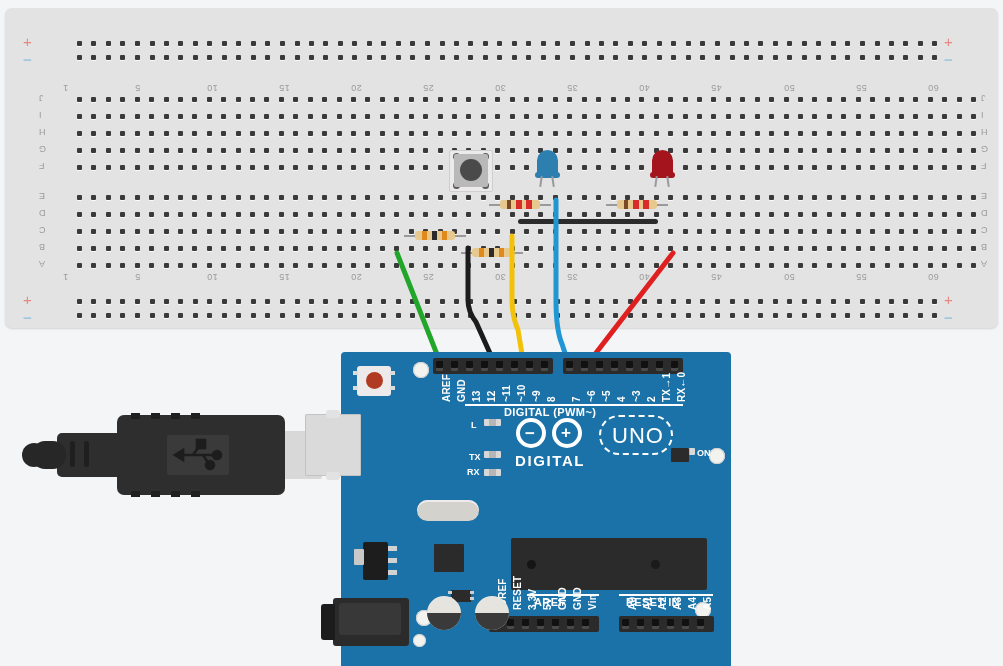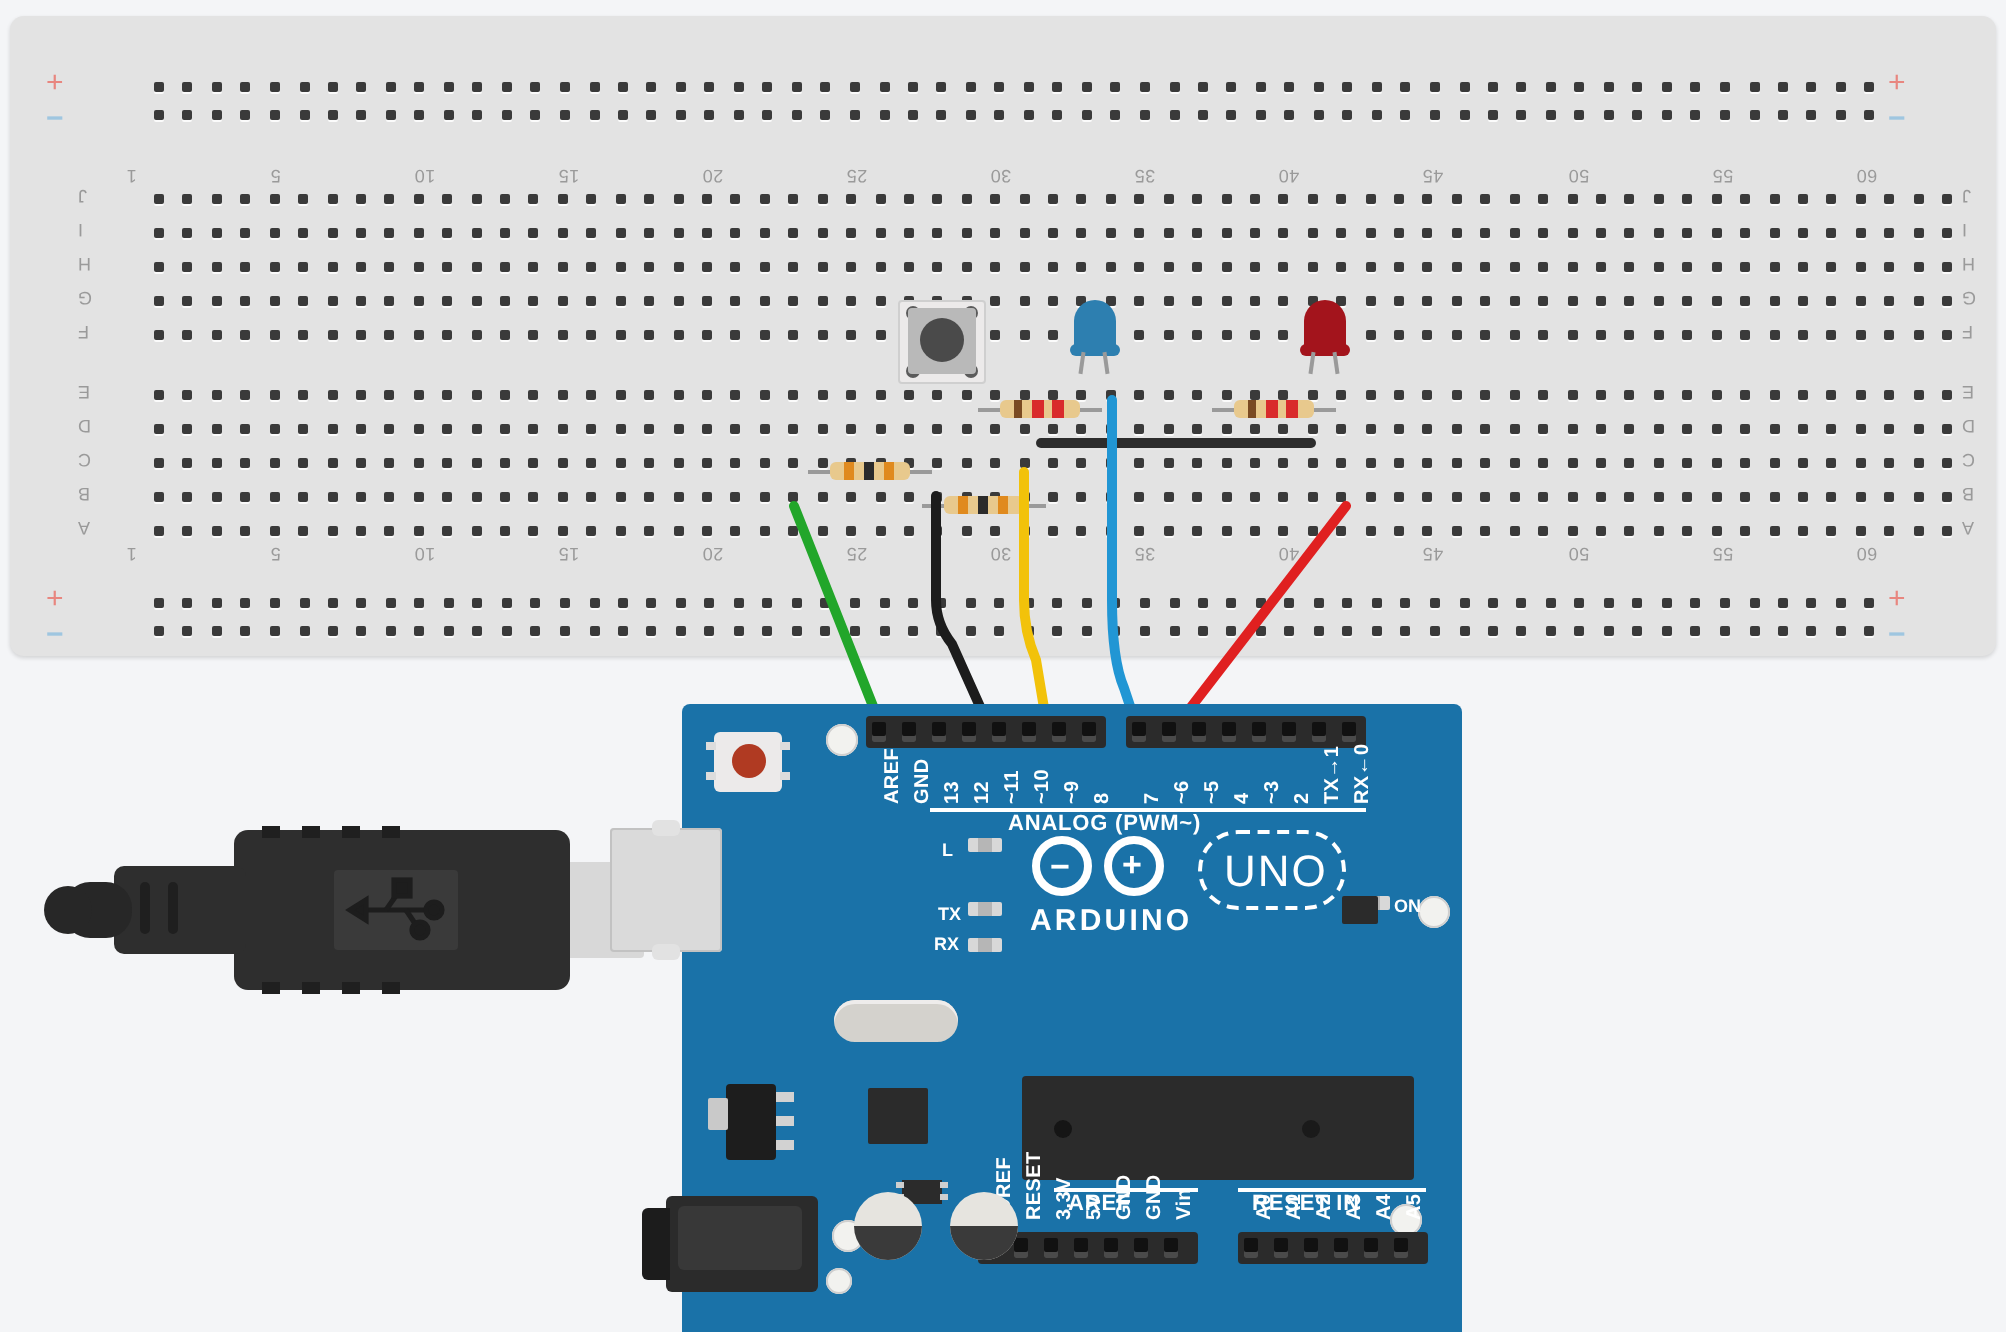--- a/index.html
+++ b/index.html
@@ -1222,21 +1222,21 @@
         <div class="pin-label" style="left: 230px; top: 50px;">7</div>
         <div class="pin-label" style="left: 245px; top: 50px;">~6</div>
         <div class="pin-label" style="left: 260px; top: 50px;">~5</div>
         <div class="pin-label" style="left: 275px; top: 50px;">4</div>
         <div class="pin-label" style="left: 290px; top: 50px;">~3</div>
         <div class="pin-label" style="left: 305px; top: 50px;">2</div>
         <div class="pin-label" style="left: 320px; top: 50px;">TX→1</div>
         <div class="pin-label" style="left: 335px; top: 50px;">RX←0</div>
       </div>
     <div class="grp-rule" style="left:124px;top:52px;width:218px;"></div>
-    <div class="grp-label" style="left:163px;top:54px;">ANALOG (PWM~)</div>
+    <div class="grp-label" style="left:163px;top:54px;">DIGITAL (PWM~)</div>
 
     <div class="reset-btn" style="left:16px;top:14px;">
       <div class="reset-tab" style="left:-4px;top:5px;"></div>
       <div class="reset-tab" style="left:-4px;top:20px;"></div>
       <div class="reset-tab" style="left:33px;top:5px;"></div>
       <div class="reset-tab" style="left:33px;top:20px;"></div>
       <div class="reset-cap"></div>
     </div>
 
     <div class="led-txt" style="left:130px;top:68px;">L</div>
@@ -1248,21 +1248,21 @@
 
     <div class="smd-led" style="left:337px;top:96px;"></div>
     <div class="led-txt" style="left:356px;top:96px;">ON</div>
 
     <div class="logo-inf" style="left:175px;top:66px;">
       <div class="inf-c" style="left:0;"></div>
       <div class="inf-c" style="left:36px;"></div>
       <div class="inf-sym" style="left:9px;top:7px;">−</div>
       <div class="inf-sym" style="left:45px;top:6px;">+</div>
     </div>
-    <div class="ard-word" style="left:174px;top:100px;">ARDUINO</div>
+    <div class="ard-word" style="left:174px;top:100px;">DIGITAL</div>
     <div class="uno-oval" style="left:258px;top:63px;"></div>
     <div class="uno-txt" style="left:271px;top:71px;">UNO</div>
 
     <div class="crystal" style="left:76px;top:148px;"></div>
     <div class="regulator" style="left:22px;top:190px;">
       <div class="reg-tab"></div>
       <div class="reg-leg" style="top:4px;"></div>
       <div class="reg-leg" style="top:16px;"></div>
       <div class="reg-leg" style="top:28px;"></div>
     </div>

